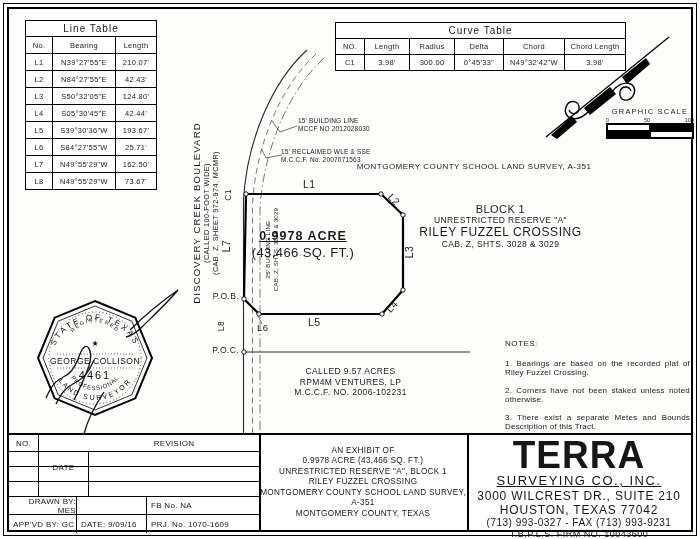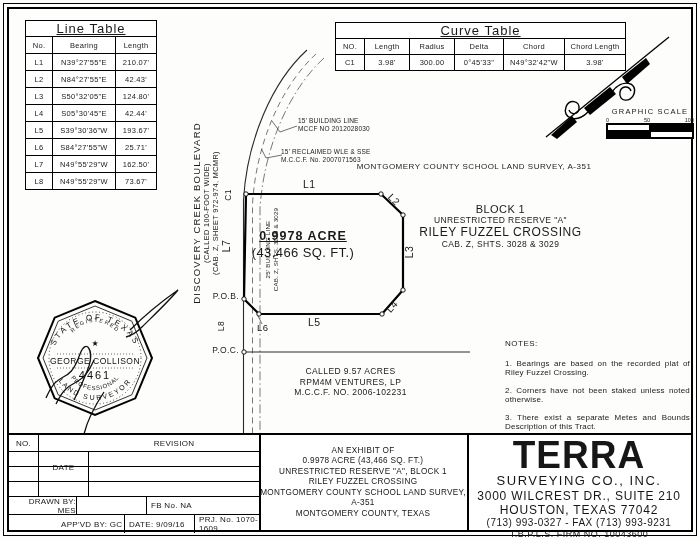--- a/index.html
+++ b/index.html
@@ -6,27 +6,27 @@
   .page{position:relative;width:700px;height:539px;background:#fdfdfc;font-family:"Liberation Sans",sans-serif;color:#161616;overflow:hidden;}
   .frame-outer{position:absolute;inset:3px;border:1px solid #000;pointer-events:none;}
   .frame-inner{position:absolute;inset:7px;border:2px solid #000;}
   .lbl{position:absolute;white-space:nowrap;letter-spacing:.4px;color:#1a1a1a;z-index:4;}
   .rot90{transform:rotate(-90deg);}
   .ctr{text-align:center;}
   svg{position:absolute;left:0;top:0;z-index:2;}
   table.dtable{border-collapse:collapse;background:#fff;z-index:5;position:absolute;}
   table.dtable td,table.dtable th{border:1px solid #000;text-align:center;padding:0 2px;font-weight:normal;letter-spacing:.3px;color:#1a1a1a;}
   .ltab td,.ltab th{font-size:7.5px;height:16px;}
-  .ltab .ttl,.ctab .ttl{font-size:13px;letter-spacing:1px;height:15px;text-decoration:underline;}
+  .ltab .ttl,.ctab .ttl{font-size:10px;letter-spacing:1px;height:15px;}
   .ctab td,.ctab th{font-size:7.5px;height:15px;}
   
   .band{position:absolute;left:9px;right:9px;top:433px;bottom:9px;border-top:2px solid #000;z-index:5;background:#fff;}
   .rev{position:absolute;left:0;top:0;width:250px;height:100%;border-right:2px solid #000;font-size:8px;}
   .rev-row{display:flex;border-bottom:1px solid #000;box-sizing:border-box;align-items:center;}
-  .rev-row:last-child{border-bottom:none;padding-left:48px;}
+  .rev-row:last-child{border-bottom:none;}
   .rc{border-right:1px solid #000;height:100%;display:flex;align-items:center;justify-content:center;box-sizing:border-box;letter-spacing:.3px;}
   .rc:last-child{border-right:none;flex:1;}
   .rc.lft{justify-content:flex-start;padding-left:4px;}
   .exhibit{position:absolute;left:250px;top:0;width:208px;height:100%;border-right:2px solid #000;display:flex;flex-direction:column;justify-content:center;align-items:center;font-size:8.2px;line-height:10.5px;letter-spacing:.3px;text-align:center;}
   .company{position:absolute;left:458px;top:0;right:0;height:100%;text-align:center;}
   .terra{font-size:37px;font-weight:900;letter-spacing:1px;line-height:34px;margin-top:4px;transform:scaleY(1.04);}
   .gscale{position:absolute;left:605px;top:107px;width:90px;z-index:4;}
   .gs-title{font-size:7.5px;letter-spacing:1.2px;text-align:center;color:#1a1a1a;}
   .gs-ticks{display:flex;justify-content:space-between;font-size:5.5px;margin:1px 1px 0 1px;color:#1a1a1a;}
   .gs-bar{border:1px solid #000;height:14px;margin:0 1px;}
@@ -301,20 +301,20 @@
       <div>AN EXHIBIT OF</div>
       <div>0.9978 ACRE (43,466 SQ. FT.)</div>
       <div>UNRESTRICTED RESERVE "A", BLOCK 1</div>
       <div>RILEY FUZZEL CROSSING</div>
       <div>MONTGOMERY COUNTY SCHOOL LAND SURVEY, A-351</div>
       <div>MONTGOMERY COUNTY, TEXAS</div>
     </div>
 
     <div class="company">
       <div class="terra">TERRA</div>
-      <div style="font-size:13px;letter-spacing:1.5px;line-height:16px;">SURVEYING CO., INC.</div>
+      <div style="font-size:13px;letter-spacing:1.5px;line-height:16px;text-decoration:underline;">SURVEYING CO., INC.</div>
       <div style="font-size:12px;letter-spacing:.8px;line-height:14px;">3000 WILCREST DR., SUITE 210</div>
       <div style="font-size:12px;letter-spacing:.8px;line-height:14px;">HOUSTON, TEXAS 77042</div>
       <div style="font-size:10px;letter-spacing:.5px;line-height:12px;">(713) 993-0327 - FAX (713) 993-9231</div>
       <div style="font-size:9px;letter-spacing:.5px;line-height:11px;">T.B.P.L.S. FIRM NO. 10043600</div>
     </div>
   </div>
 </div>
 
 </body></html>

